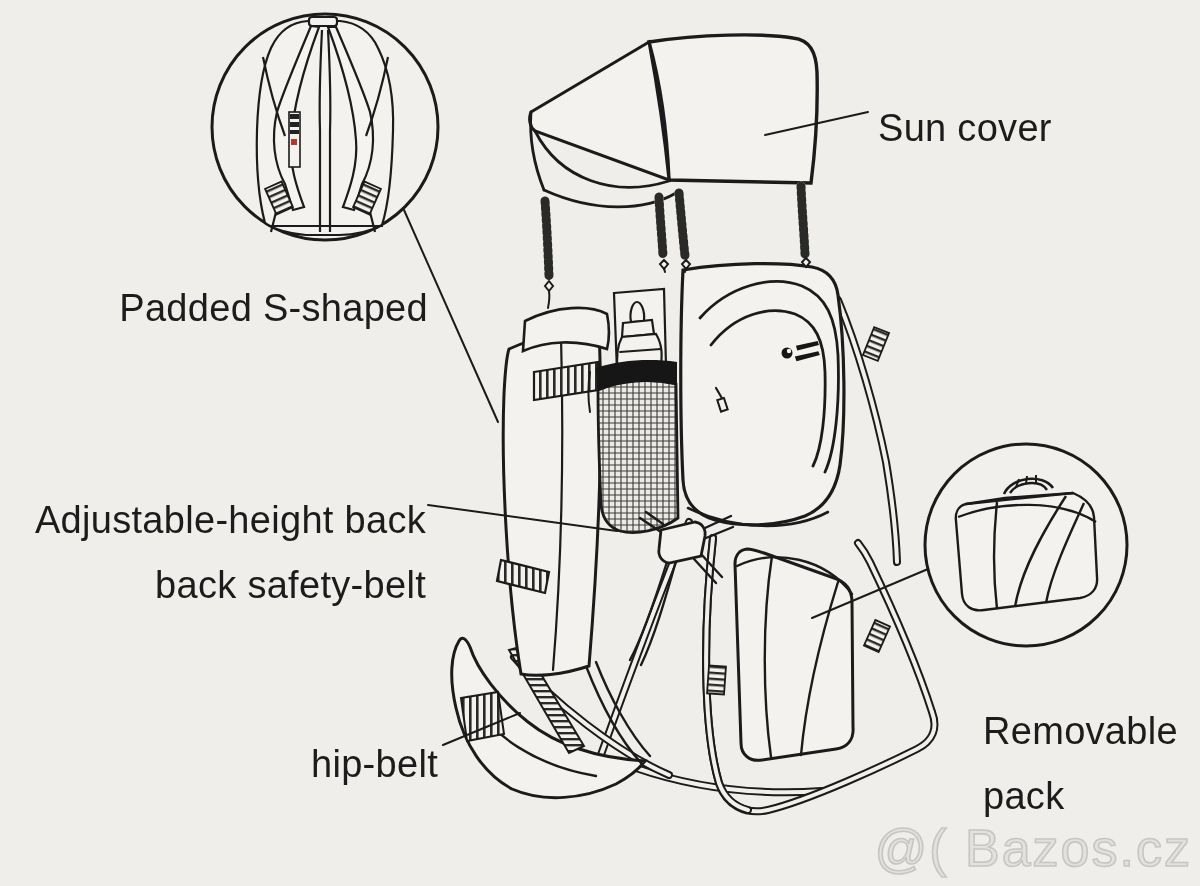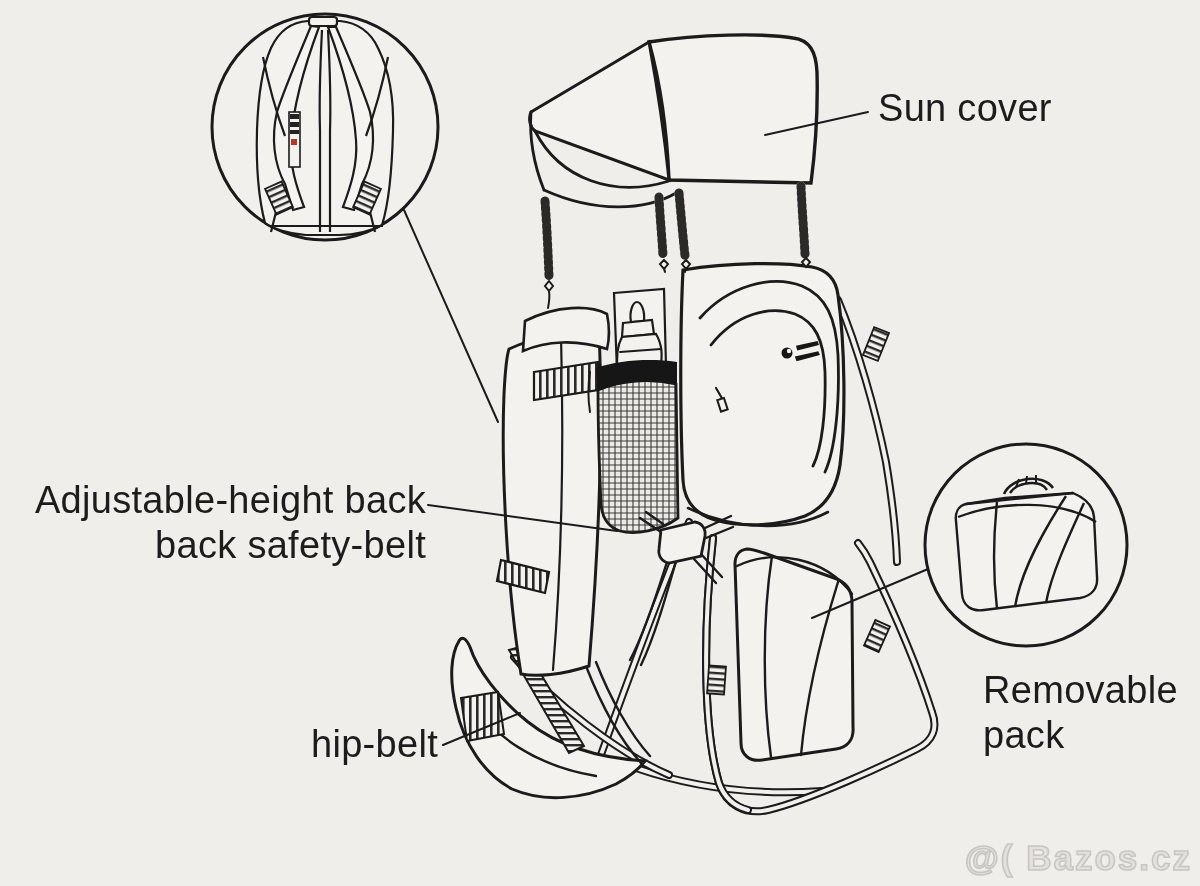--- a/index.html
+++ b/index.html
@@ -12,28 +12,28 @@
   }
   .stage svg{position:absolute;left:0;top:0;}
   .callout{
     position:absolute;
     color:#1c1c1c;
     font-size:38px;
     line-height:45px;
     letter-spacing:.3px;
     white-space:nowrap;
   }
-  .callout .ln{display:block;}
+  .callout .ln{display:block;margin-top:20px;}
   .align-right{text-align:right;}
   .align-left{text-align:left;}
   .watermark{
     position:absolute;
     right:8px;bottom:8px;
-    font-size:35px;
-    font-weight:700;
+    font-size:52px;
+    font-weight:400;
     letter-spacing:2px;
     color:rgba(239,238,235,.55);
     -webkit-text-stroke:1.6px #c7c6c3;
     text-shadow:0 0 1px #d2d1ce;
   }
 </style>
 </head>
 <body>
 
 <div class="stage">
@@ -228,28 +228,29 @@
       <path d="M928,569 L812,618"></path>
     </g>
   </g>
 </svg>
 
 <div class="callout align-left" style="left:878px;top:86px;">
   <span class="ln">Sun cover</span>
 </div>
 
 <div class="callout align-right" style="left:78px;top:266px;width:350px;">
+  <span class="ln">Padded S-shaped</span>
 </div>
 
 <div class="callout align-right" style="left:22px;top:478px;width:404px;">
   <span class="ln">Adjustable-height back</span>
   <span class="ln">back safety-belt</span>
 </div>
 
-<div class="callout align-left" style="left:983px;top:668px;">
+<div class="callout align-left" style="left:983px;top:689px;">
   <span class="ln">Removable</span>
   <span class="ln">pack</span>
 </div>
 
 <div class="callout align-right" style="left:230px;top:722px;width:208px;">
   <span class="ln">hip-belt</span>
 </div>
 
 <div class="watermark">@( Bazos.cz</div>
 

